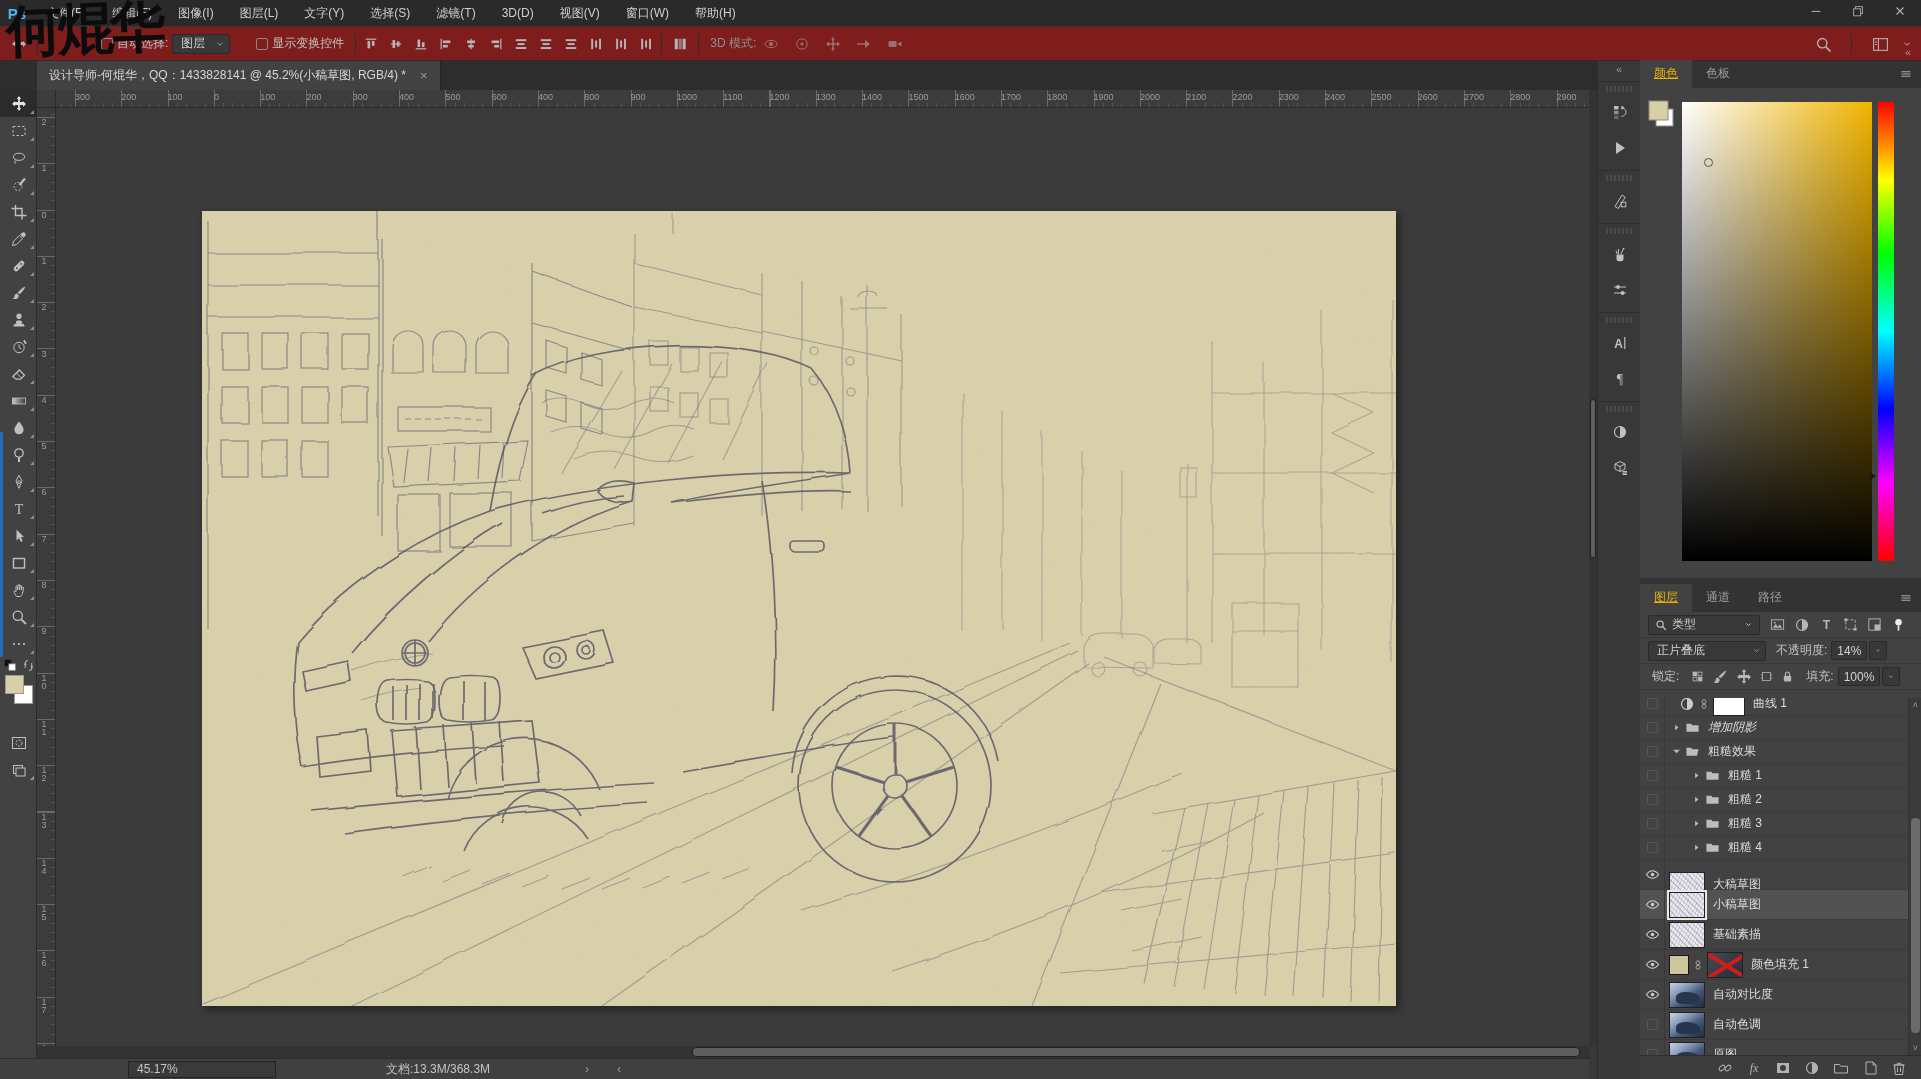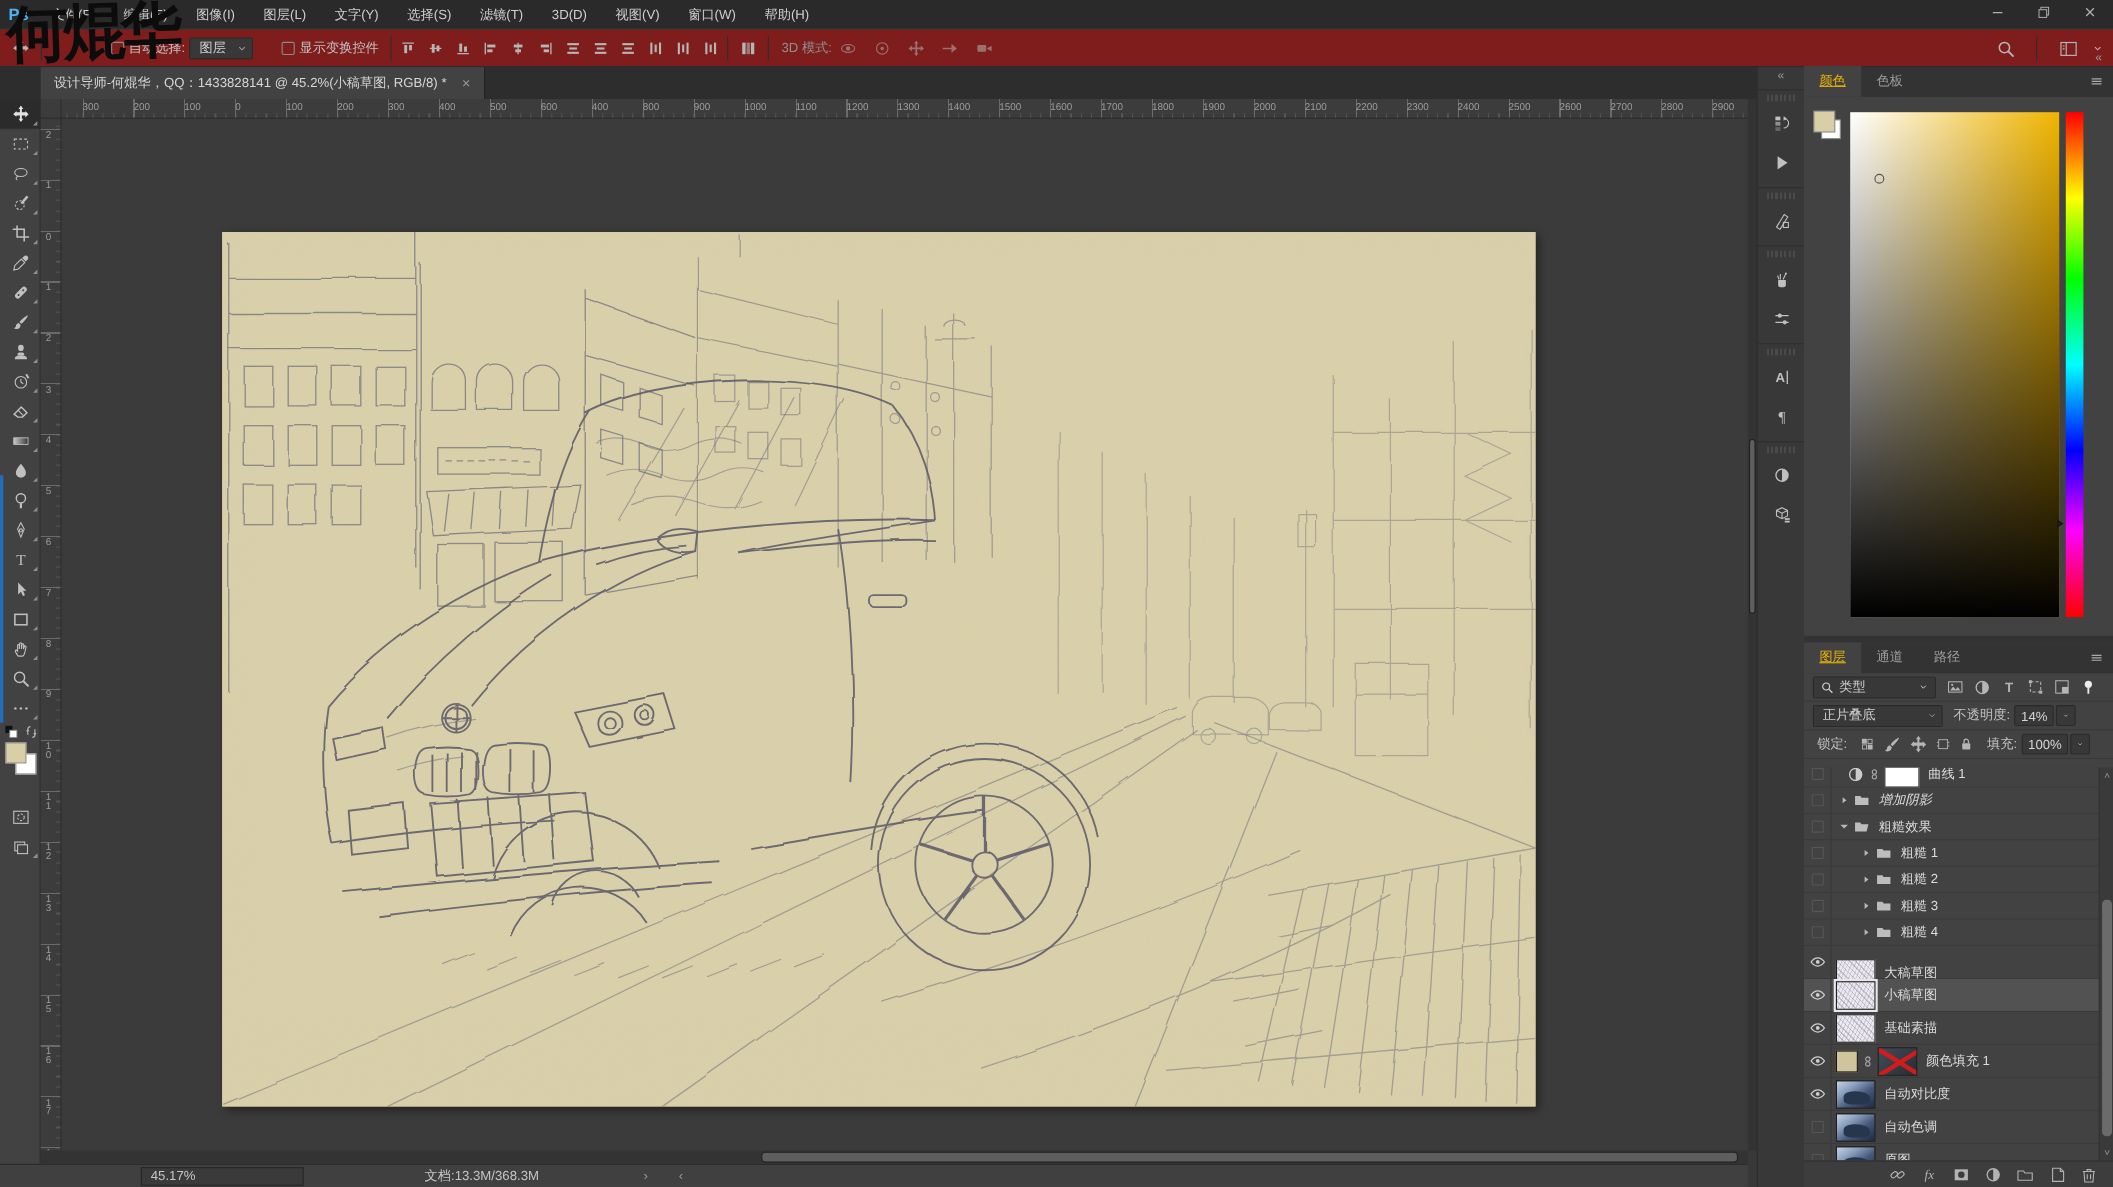--- a/index.html
+++ b/index.html
@@ -347,21 +347,21 @@
       </div>
     <div class="opt-icon" style="width:12px">
         <svg class="ic" width="10" height="10" viewBox="0 0 16 16">
           <path d="M4 6l4 4 4-4" fill="none" stroke="currentColor" stroke-width="1.6"></path>
         </svg>
       </div>
   </div>
 
   <div class="tabbar">
     <div class="doc-tab">
-      <span>设计导师-何焜华，QQ：1433828141 @ 45.2%(小稿草图, RGB/8) *</span>
+      <span>设计导师-何焜华，QQ：1433828141 @ 45.2%(小稿草图, RGB/4) *</span>
       <span class="close">×</span>
     </div>
   </div>
 
   <div class="toolbar">
     <div id="tools">
         <div class="tool selected">
           <svg class="ic" width="16" height="16" viewBox="0 0 16 16">
             <path d="M8 0l2.2 3H8.9v3.1H12V4.9L15 7.9l-3 3V9H8.9V12h1.3L8 15l-2.2-3h1.3V9H4v1.2L1 7.9l3-3V6h3.1V3H5.8z" fill="currentColor"></path>
           </svg>

